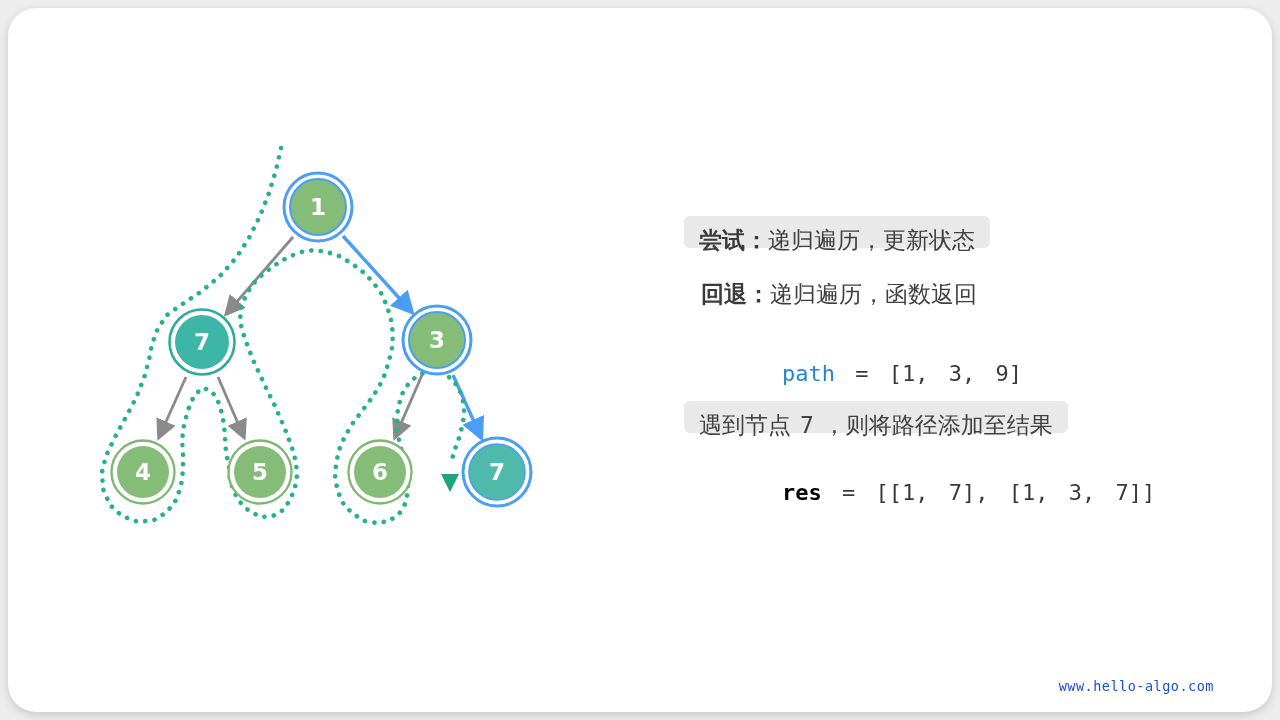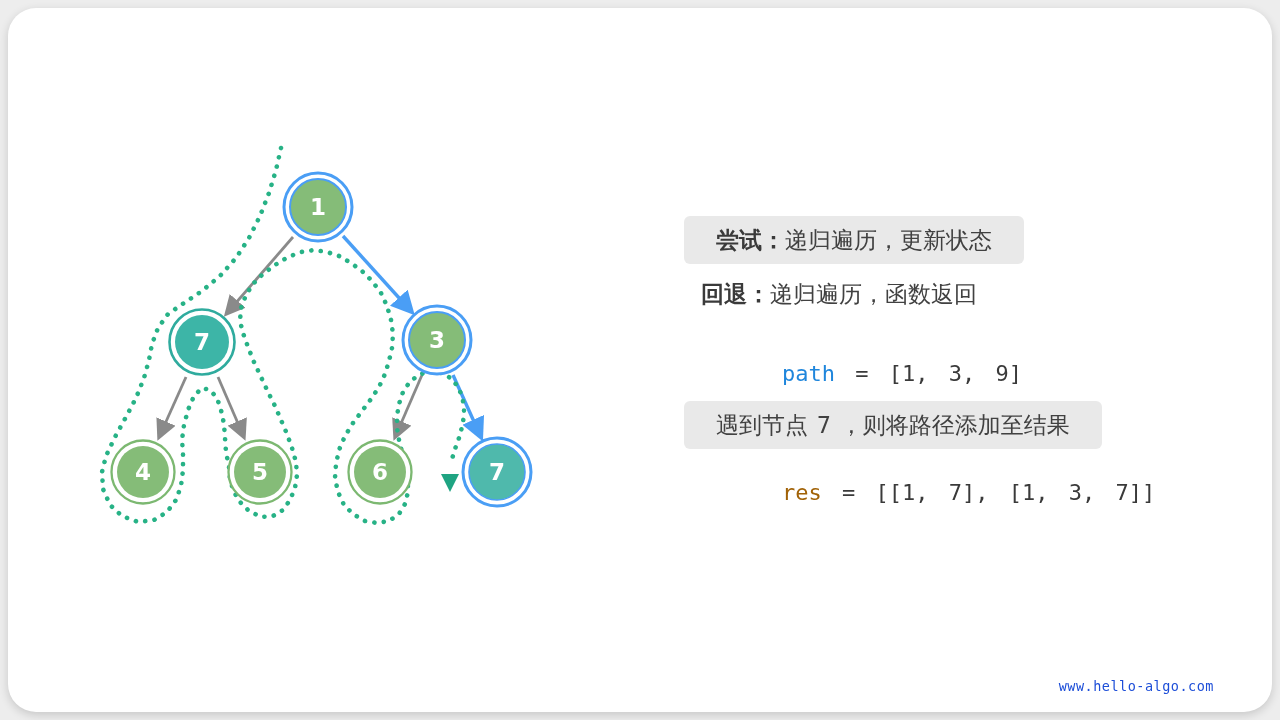--- a/index.html
+++ b/index.html
@@ -15,37 +15,37 @@
     background:#ffffff;border-radius:28px;
     box-shadow:0 3px 10px rgba(0,0,0,0.16);
   }
   svg.diagram{position:absolute;left:0;top:0;width:1280px;height:720px;}
   .node-label{
     font-family:"DejaVu Sans","Liberation Sans",sans-serif;
     font-size:23px;font-weight:600;fill:#ffffff;
   }
   
   .panel-box{
-    position:absolute;left:684px;height:48px;line-height:48px;
-    background:#e9e9e9;border-radius:6px;padding:0 32px;
+    position:absolute;left:684px;height:32px;line-height:48px;
+    background:#e9e9e9;border-radius:6px;padding:0 15px;
     font-size:23px;color:#414141;white-space:nowrap;
   }
   .panel-line{
     position:absolute;left:701px;height:30px;line-height:30px;
     font-size:23px;color:#414141;white-space:nowrap;
   }
   .cjk-bold{font-weight:700;color:#3a3a3a;}
   .mono{font-family:"DejaVu Sans Mono","Liberation Mono",monospace;}
   .code-line{
     position:absolute;left:701px;height:30px;line-height:30px;
     font-family:"DejaVu Sans Mono","Liberation Mono",monospace;
     font-size:22px;color:#3a3a3a;white-space:pre;word-spacing:7px;
   }
   .var-path{color:#1f86dc;font-weight:400;}
-  .var-res{color:#a16207;font-weight:400;}
+  .var-res{color:#000000;font-weight:700;}
   .num-gap{margin:0 9px;}
   .watermark{
     position:absolute;right:66px;top:678px;
     font-family:"DejaVu Sans Mono","Liberation Mono",monospace;
     font-size:13.5px;color:#1d4ed8;letter-spacing:0.5px;
   }
 </style>
 </head>
 <body>
 

